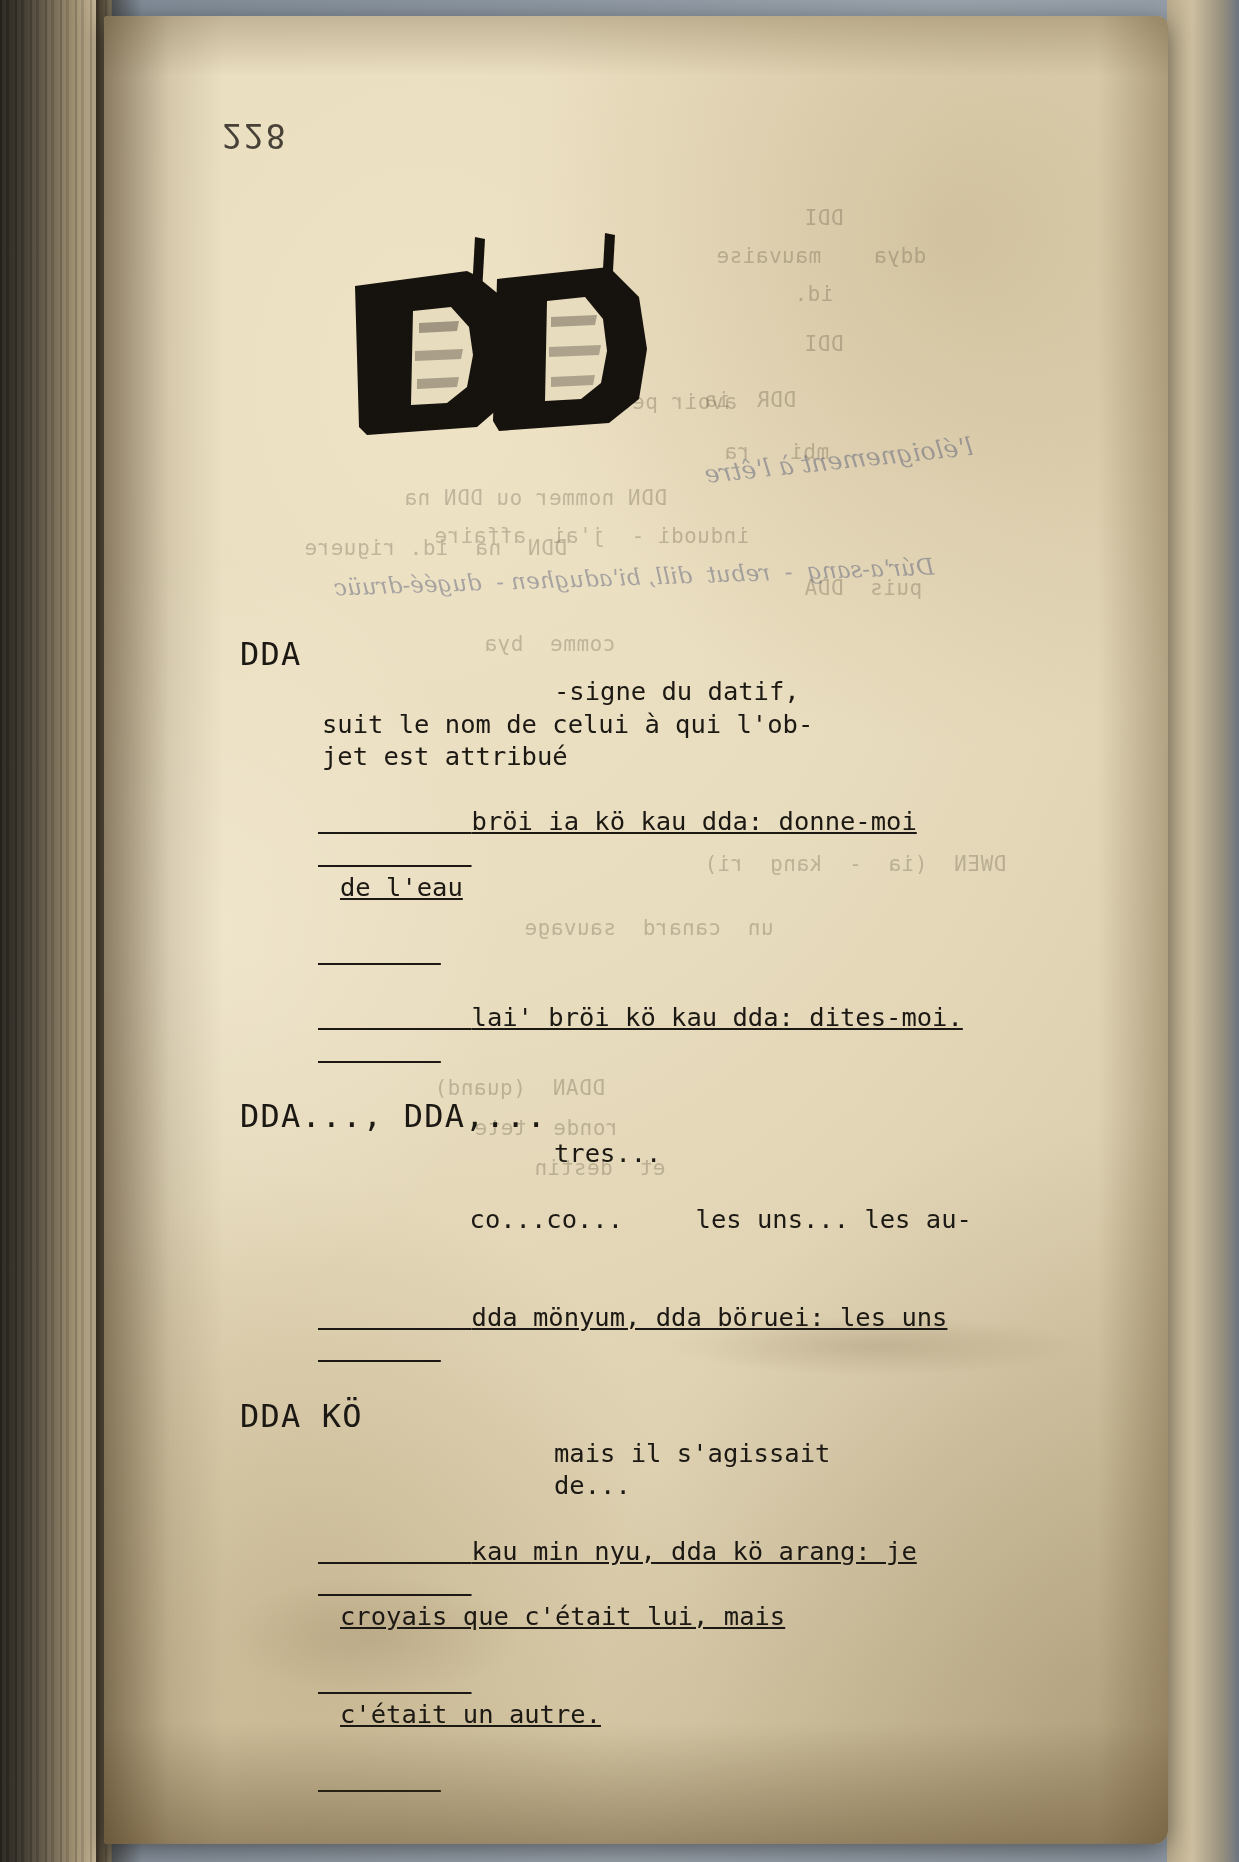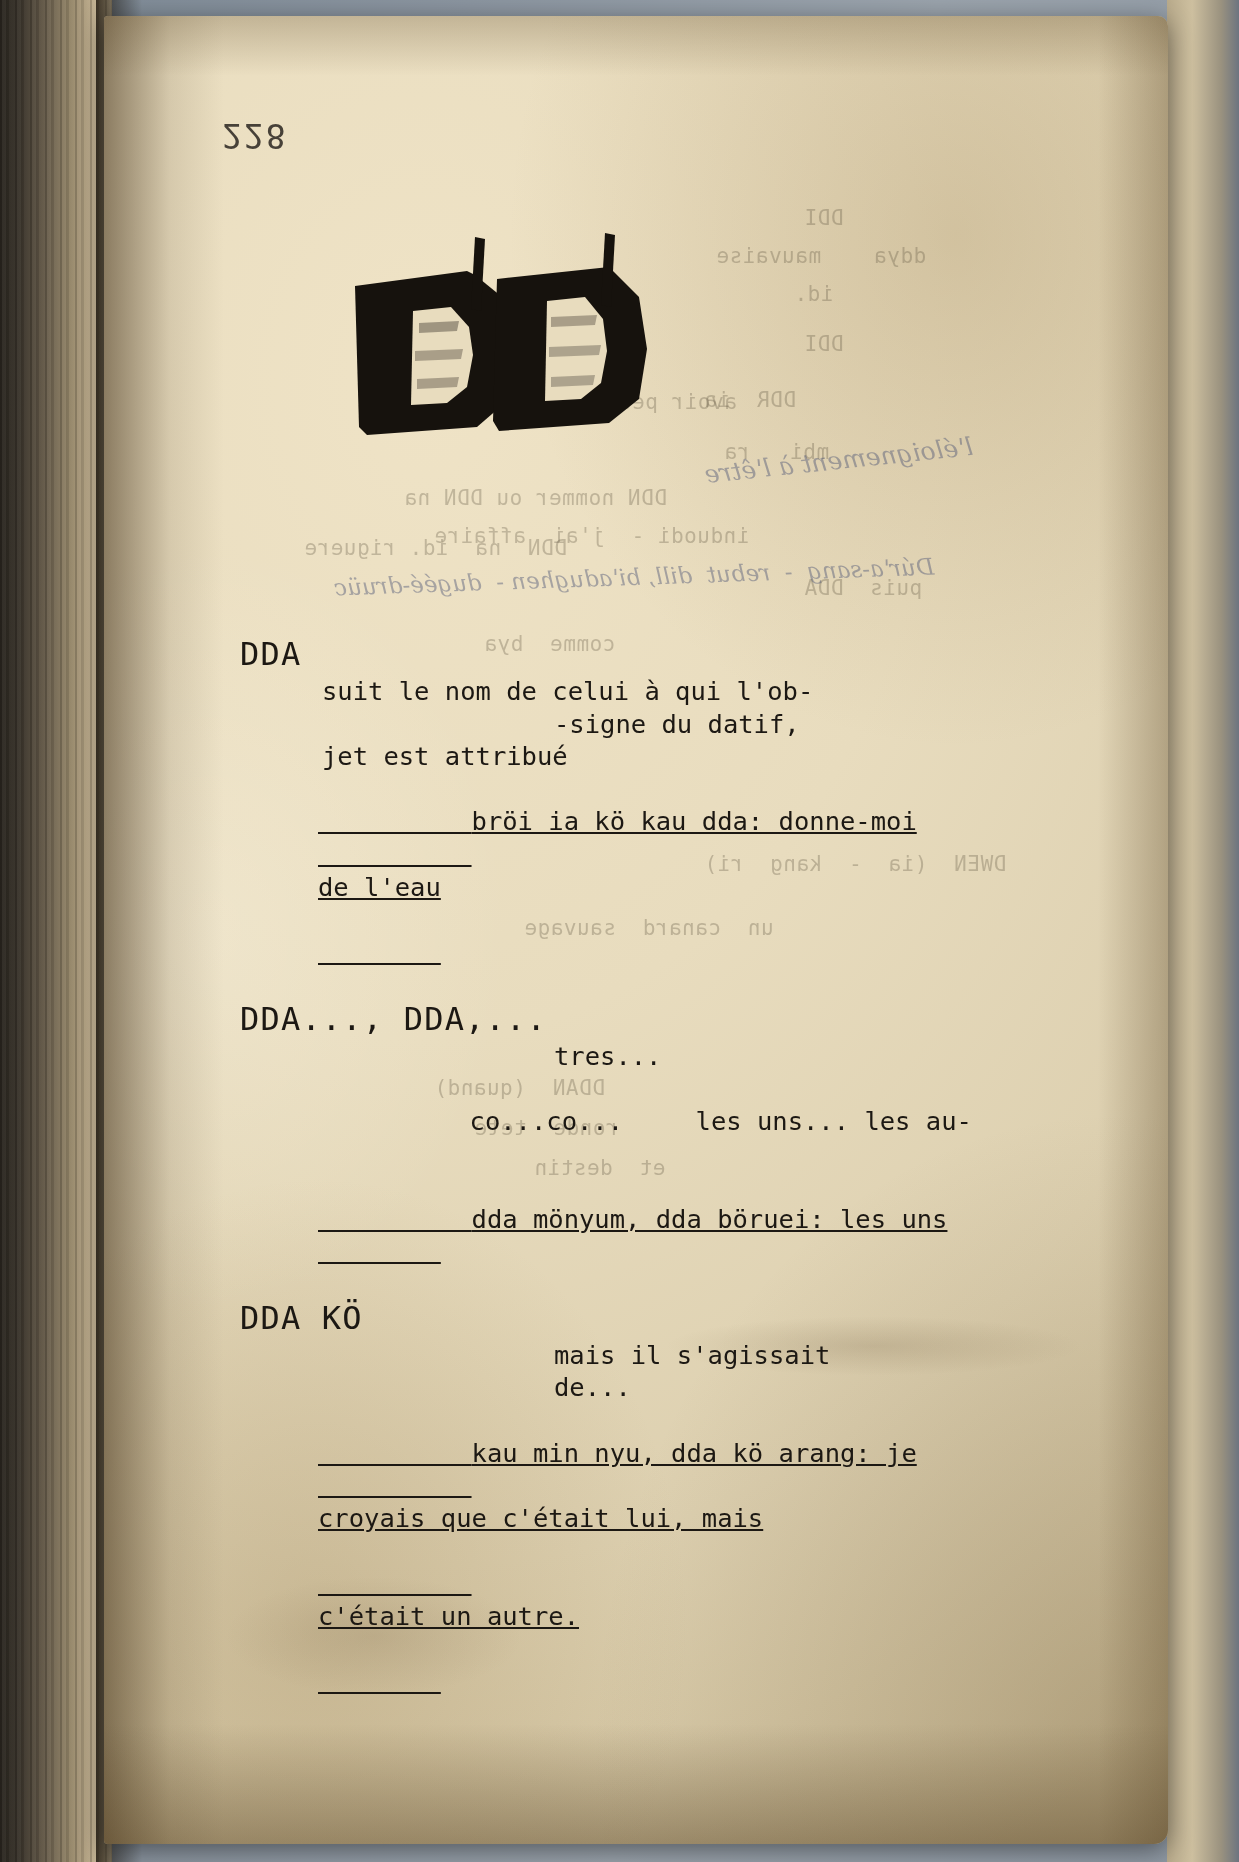--- a/index.html
+++ b/index.html
@@ -158,21 +158,21 @@
   .sub-term {
     margin-left: 84px;
     display:inline-block;
     min-width: 226px;
   }
   .example {
     margin-left: 86px;
     white-space: pre-wrap;
     text-decoration: underline;
   }
-  .example .cont { display:block; }
+  .example .cont { display:block; margin-left: 22px; }
 
   .smudge {
     position:absolute;
     border-radius:50%;
     pointer-events:none;
   }
 </style>
 </head>
 <body>
 
@@ -235,26 +235,29 @@
           <path d="M202 116 L254 114 L252 124 L202 126 Z" opacity="0.28"></path>
           <path d="M204 146 L248 144 L246 154 L204 156 Z" opacity="0.28"></path>
         </g>
       </svg>
     </div>
 
     <div class="body">
 
       <div class="entry">
         <div class="headword">DDA</div>
+        <div class="gloss-row gloss-indent-1">-signe du datif,</div>
         <div class="gloss-row gloss-indent-2">suit le nom de celui à qui l'ob-</div>
-        <div class="gloss-row gloss-indent-1">-signe du datif,</div>
         <div class="gloss-row gloss-indent-2">jet est attribué</div>
         <div class="example">
           <span>bröi ia kö kau dda: donne-moi</span>
           <span class="cont">de l'eau</span>
+        </div>
+        <div class="example">
+          <span>lai' bröi kö kau dda: dites-moi.</span>
         </div>
       </div>
 
       <div class="entry">
         <div class="headword">DDA..., DDA,...</div>
         <div class="gloss-row gloss-indent-3" style="margin-left:322px;">tres...</div>
         <div class="gloss-row">
           <span class="sub-term">co...co...</span><span>les uns... les au-</span>
         </div>
         <div class="example">

